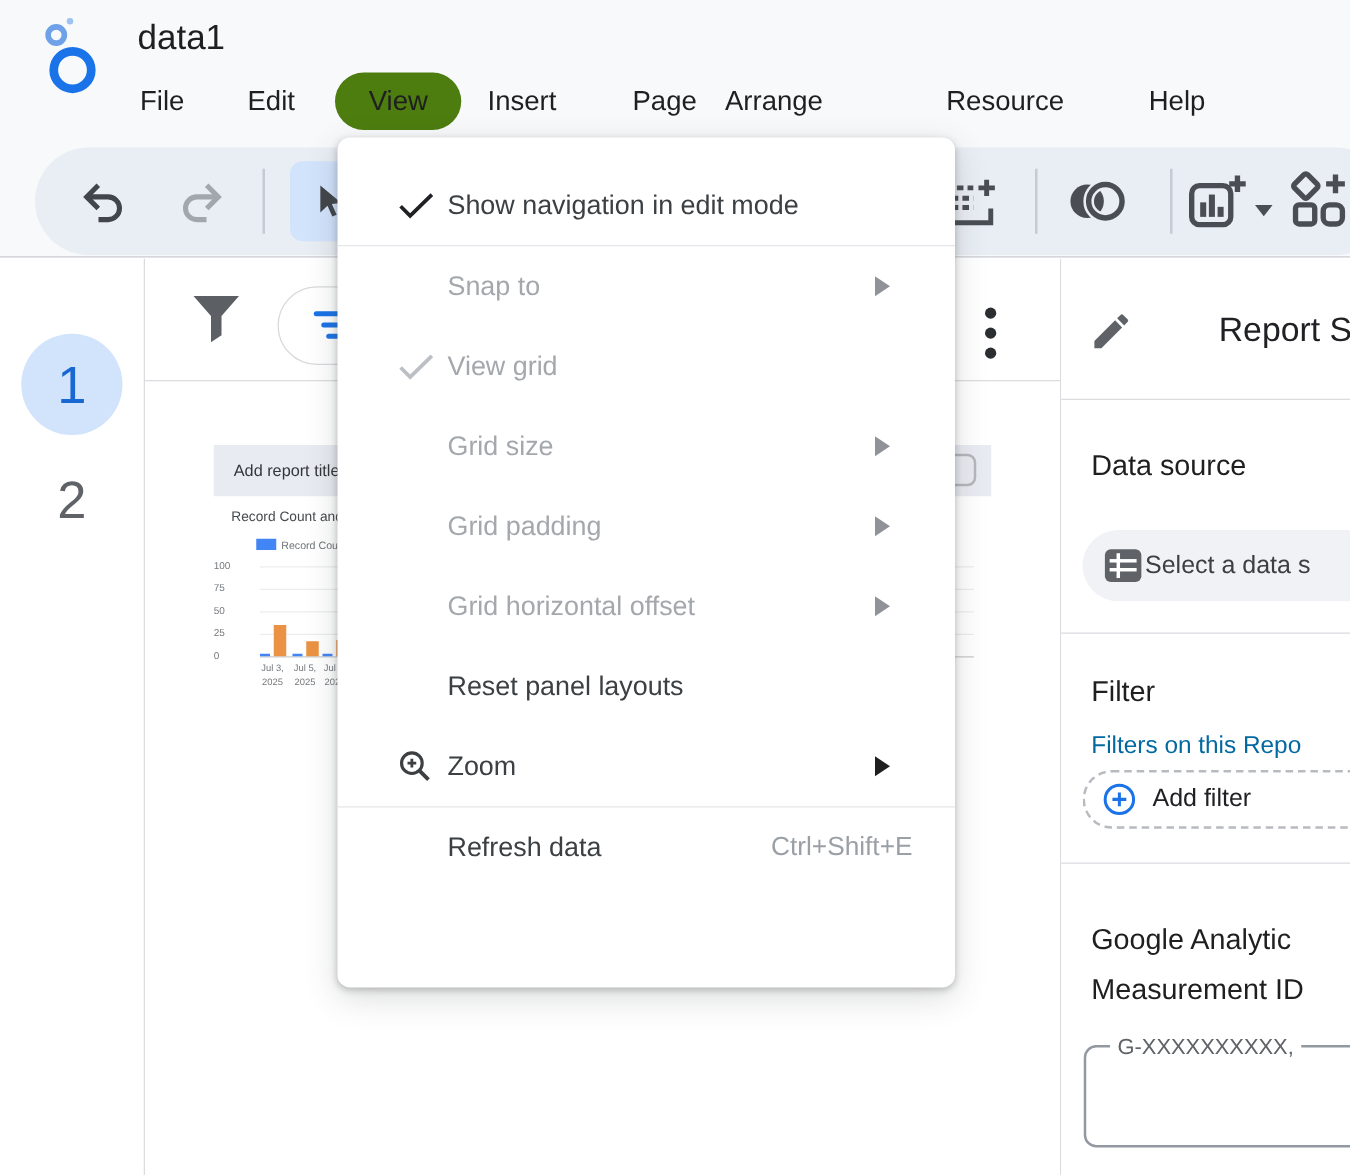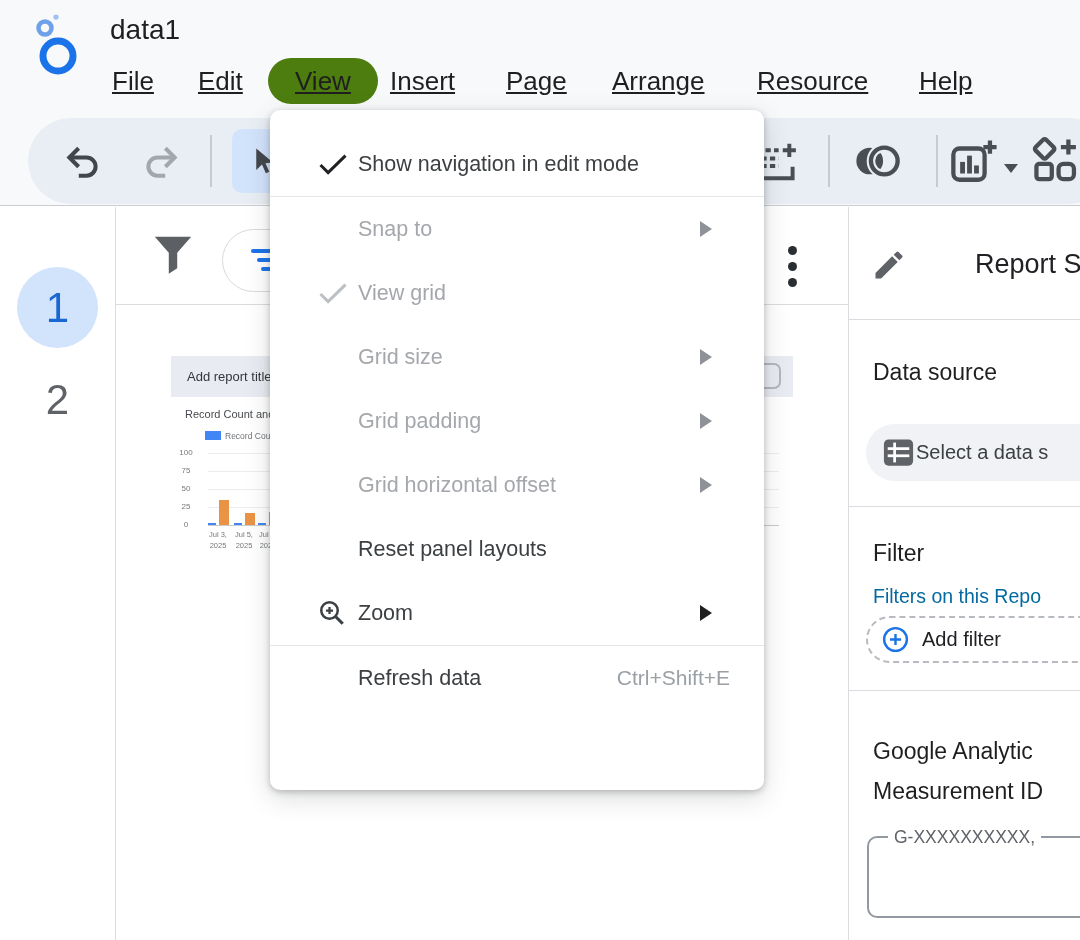--- a/index.html
+++ b/index.html
@@ -7,21 +7,21 @@
        font-family:"Liberation Sans","DejaVu Sans",sans-serif;color:#1f1f1f;}
   #root{position:absolute;inset:0;width:1080px;height:940px;overflow:hidden;}
 
   
   .appbar{position:absolute;left:0;top:0;width:1080px;height:206px;background:#f8f9fb;
           border-bottom:1px solid #c9ccd1;box-sizing:border-box;z-index:2;}
   .logo{position:absolute;left:28px;top:12px;}
   .app-title{position:absolute;left:110px;top:14px;font-size:28px;color:#1f1f1f;}
   .menubar{position:absolute;left:0;top:58px;height:48px;width:1080px;}
   .mb-item{position:absolute;top:0;height:46px;display:flex;align-items:center;
-           font-size:26px;color:#1f1f1f;cursor:default;text-decoration:underline;}
+           font-size:22px;color:#1f1f1f;cursor:default;}
   .mb-pill{background:#4d7c0f;border-radius:24px;padding:0 27px;}
 
   
   .toolbar{position:absolute;left:28px;top:118px;width:1084px;height:86px;background:#e9edf4;
            border-radius:44px;z-index:3;}
   .tb{position:absolute;display:flex;align-items:center;justify-content:center;}
   .tb-sep{position:absolute;width:2px;height:52px;top:17px;background:#c6cad1;}
   .tool-selected{position:absolute;left:204px;top:11px;width:64px;height:64px;background:#d2e3fc;
                  border-radius:10px;display:flex;align-items:center;justify-content:center;}
   .caret{width:0;height:0;border-left:7px solid transparent;border-right:7px solid transparent;
@@ -66,21 +66,21 @@
                    box-sizing:border-box;}
   .titlebar-btn{position:absolute;left:744px;top:363px;width:37px;height:26px;background:#e8ebf1;
                 border:2px solid #b3b6bb;border-radius:7px;box-sizing:border-box;}
   .mini-chart{position:absolute;left:171px;top:400px;width:622px;height:175px;}
   .mc-title{position:absolute;left:14px;top:8px;font-size:11px;color:#474b4f;}
   .legend{position:absolute;left:34px;top:31px;height:10px;}
   .legend-swatch{position:absolute;width:16px;height:9px;top:0;}
   .legend-label{position:absolute;top:0;font-size:8.5px;color:#707478;white-space:nowrap;}
   .gridline{position:absolute;left:37px;right:14px;height:1px;background:#ebedef;}
   .baseline{position:absolute;left:37px;right:14px;height:1px;background:#c7cacd;}
-  .ytick{position:absolute;left:0;width:30px;text-align:center;font-size:8px;color:#75797d;}
+  .ytick{position:absolute;left:0;width:30px;text-align:left;font-size:8px;color:#75797d;}
   .xtick{position:absolute;top:130px;width:40px;text-align:center;font-size:7.5px;color:#75797d;
          line-height:1.4;}
   .bar{position:absolute;}
 
   
   .rpanel{position:absolute;left:849px;top:207px;width:231px;height:733px;background:#fff;z-index:5;}
   .rp-header{position:absolute;left:0;top:0;width:231px;height:113px;border-bottom:1px solid #dadce0;
              box-sizing:border-box;}
   .rp-title{position:absolute;left:83px;top:42px;font-size:27px;color:#202124;white-space:nowrap;margin-left:43px;}
   .rp-pencil{position:absolute;left:22px;top:40px;}
@@ -116,21 +116,21 @@
       </svg>
     </div>
     <div class="app-title">data1</div>
 
     <div class="menubar">
       <div class="mb-item" style="left:112px">File</div>
       <div class="mb-item" style="left:198px">Edit</div>
       <div class="mb-item mb-pill" style="left:268px">View</div>
       <div class="mb-item" style="left:390px">Insert</div>
       <div class="mb-item" style="left:506px">Page</div>
-      <div class="mb-item" style="left:612px">Arrange</div>
+      <div class="mb-item" style="left:580px">Arrange</div>
       <div class="mb-item" style="left:757px">Resource</div>
       <div class="mb-item" style="left:919px">Help</div>
     </div>
   </div>
 
   <div class="toolbar">
     <div class="tb" style="left:34px;top:22px">
       <svg width="42" height="42" viewBox="0 0 24 24">
         <path d="M9.5 15.3 4.2 10l5.3-5.3" fill="none" stroke="#42464b" stroke-width="2.3"></path>
         <path d="M4.8 10H14a5.2 5.2 0 0 1 0 10.4H9.6" fill="none" stroke="#42464b" stroke-width="2.3"></path>

